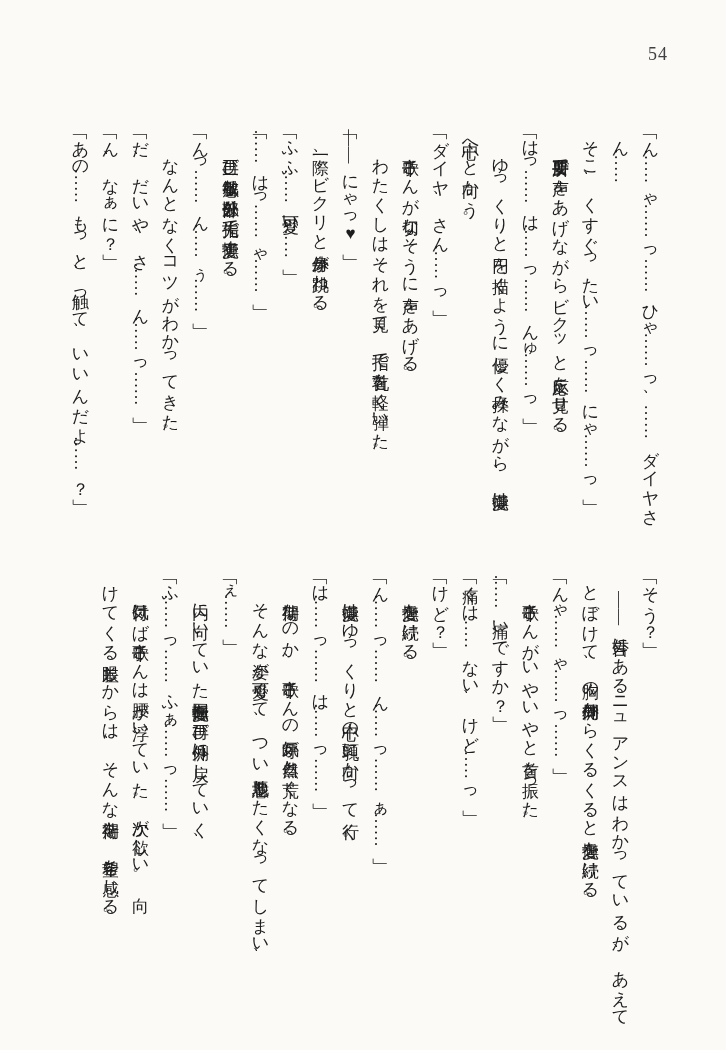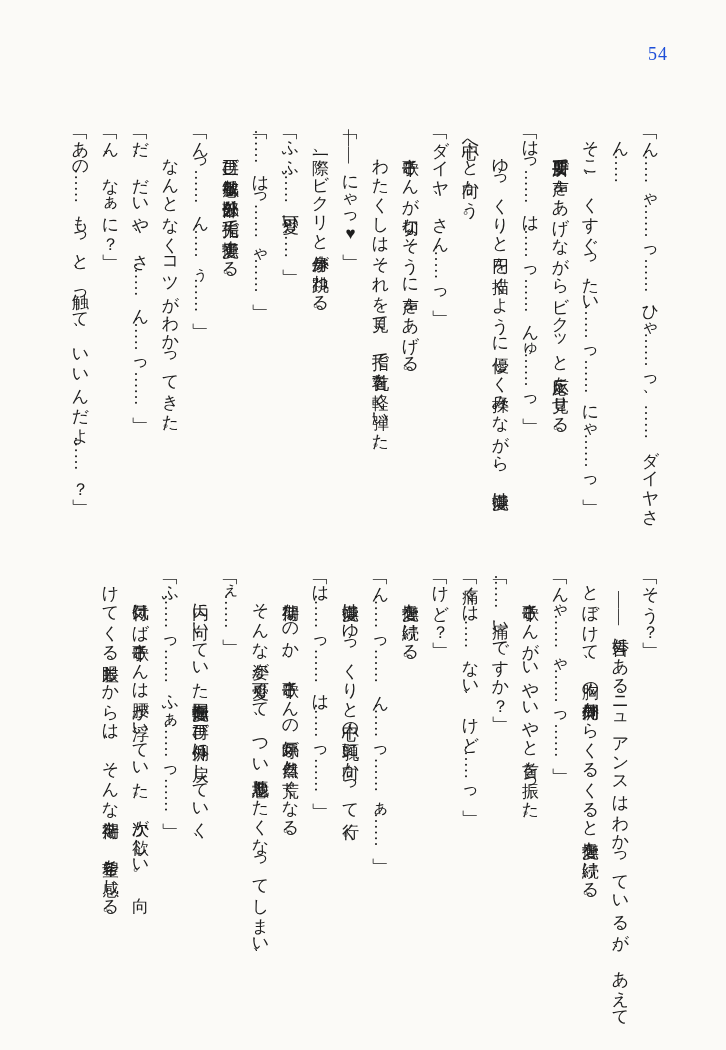--- a/index.html
+++ b/index.html
@@ -14,21 +14,21 @@
     color: #1d1d1d;
     font-family: "Liberation Serif", "DejaVu Serif", serif;
     overflow: hidden;
   }
   .page-number {
     position: absolute;
     top: 44px;
     right: 58px;
     font-size: 18px;
     letter-spacing: 1px;
-    color: #1d4ed8;
+    color: #404040;
   }
   .vblock {
     position: absolute;
     right: 61px;
     writing-mode: vertical-rl;
     text-orientation: mixed;
     font-size: 17px;
     line-height: 30px;
     letter-spacing: 0.3px;
     white-space: normal;

